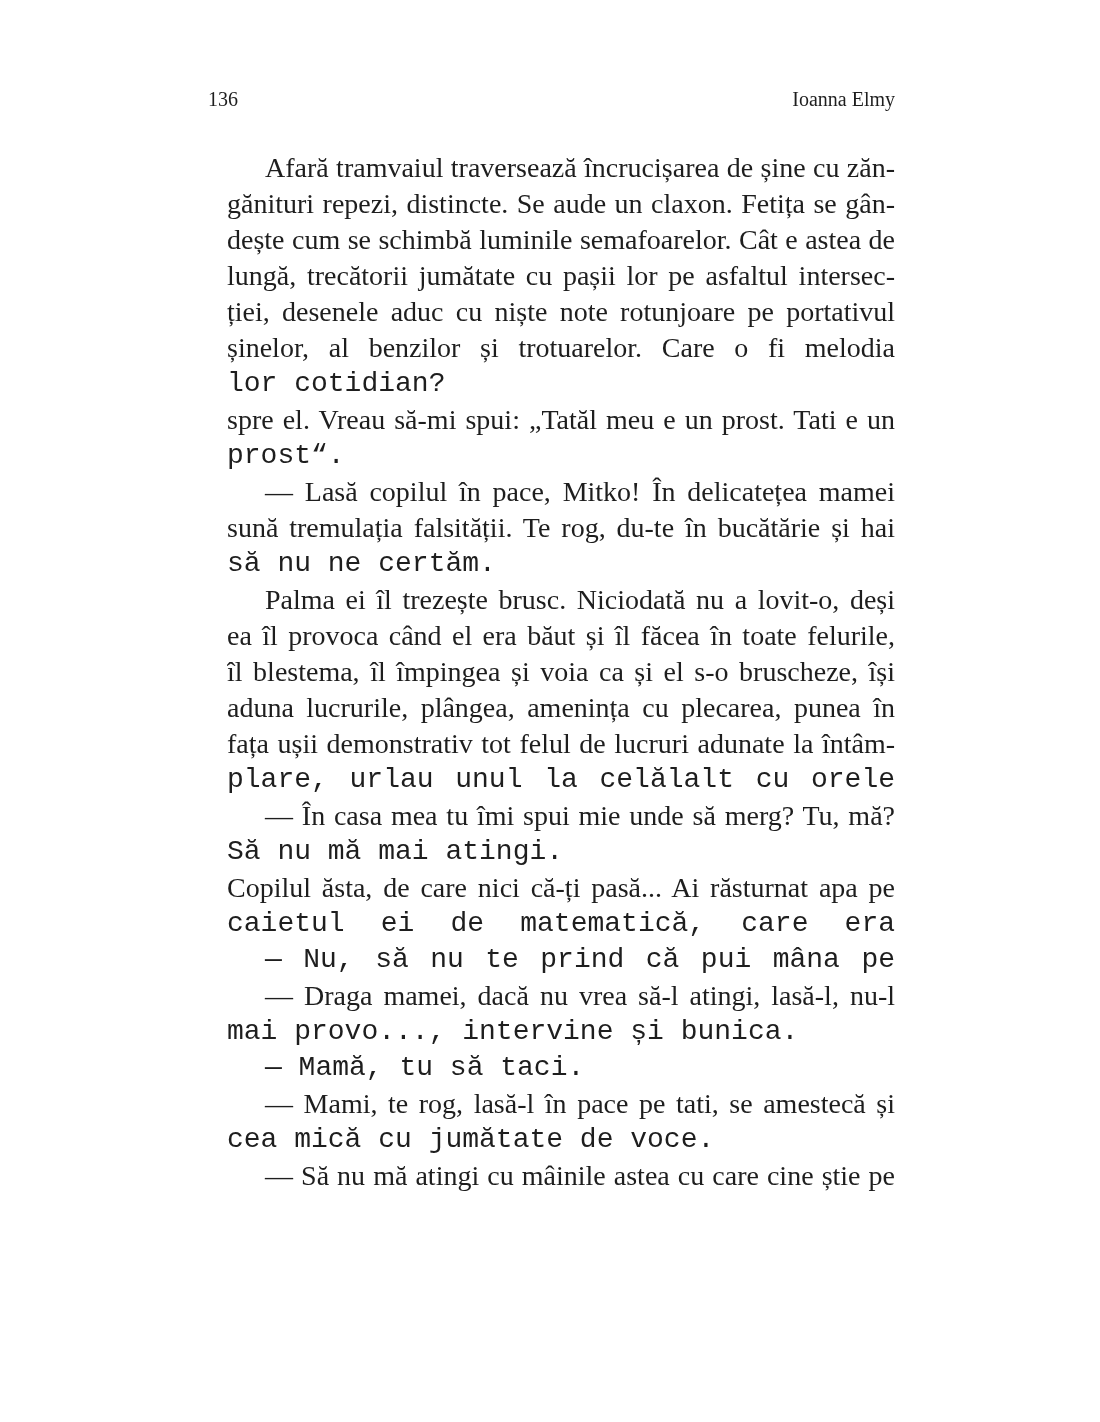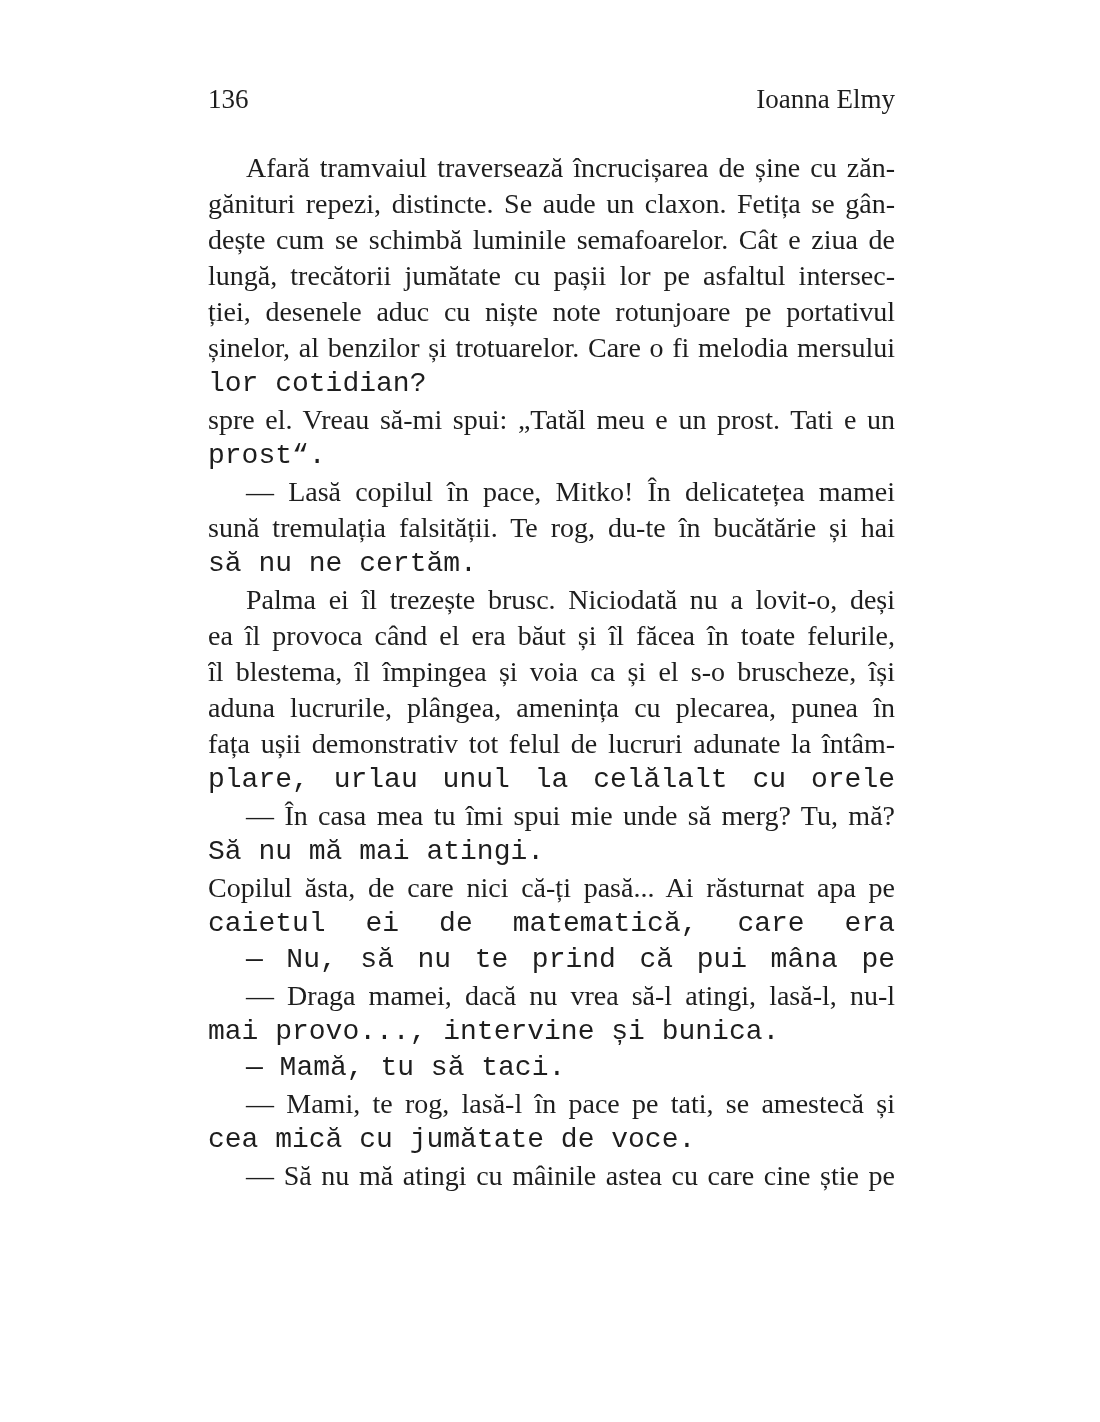--- a/index.html
+++ b/index.html
@@ -17,21 +17,21 @@
     color: #1e1e1e;
   }
   .running-head {
     position: absolute;
     left: 208px;
     width: 687px;
     top: 84px;
     display: flex;
     justify-content: space-between;
     align-items: baseline;
-    font-size: 27px;
+    font-size: 20px;
     line-height: 30px;
   }
   .running-head .author {
   }
   .text-block {
     position: absolute;
     left: 208px;
     width: 687px;
     top: 150px;
     font-size: 28px;
@@ -40,20 +40,21 @@
   .para {
     margin: 0;
     padding: 0;
   }
   .line {
     height: 36px;
     overflow: hidden;
     text-align: justify;
     text-align-last: justify;
     white-space: normal;
+    margin-left: 19px;
   }
   .line.first {
     text-indent: 38px;
   }
   .line.lastline {
     text-align-last: left;
     font-family: Liberation Mono, monospace;
   }
 </style>
 </head>
@@ -62,21 +63,21 @@
 <div class="page">
   <header class="running-head">
     <span>136</span>
     <span class="author">Ioanna Elmy</span>
   </header>
 
   <main class="text-block" id="body-text">
       <div class="para">
         <div class="line first">Afară tramvaiul traversează încrucișarea de șine cu zăn-</div>
         <div class="line">gănituri repezi, distincte. Se aude un claxon. Fetița se gân-</div>
-        <div class="line">dește cum se schimbă luminile semafoarelor. Cât e ziua de</div>
+        <div class="line">dește cum se schimbă luminile semafoarelor. Cât e astea de</div>
         <div class="line">lungă, trecătorii jumătate cu pașii lor pe asfaltul intersec-</div>
         <div class="line">ției, desenele aduc cu niște note rotunjoare pe portativul</div>
         <div class="line">șinelor, al benzilor și trotuarelor. Care o fi melodia mersului</div>
         <div class="line lastline">lor cotidian?</div>
       </div>
       <div class="para">
         <div class="line">spre el. Vreau să-mi spui: „Tatăl meu e un prost. Tati e un</div>
         <div class="line lastline">prost“.</div>
       </div>
       <div class="para">

